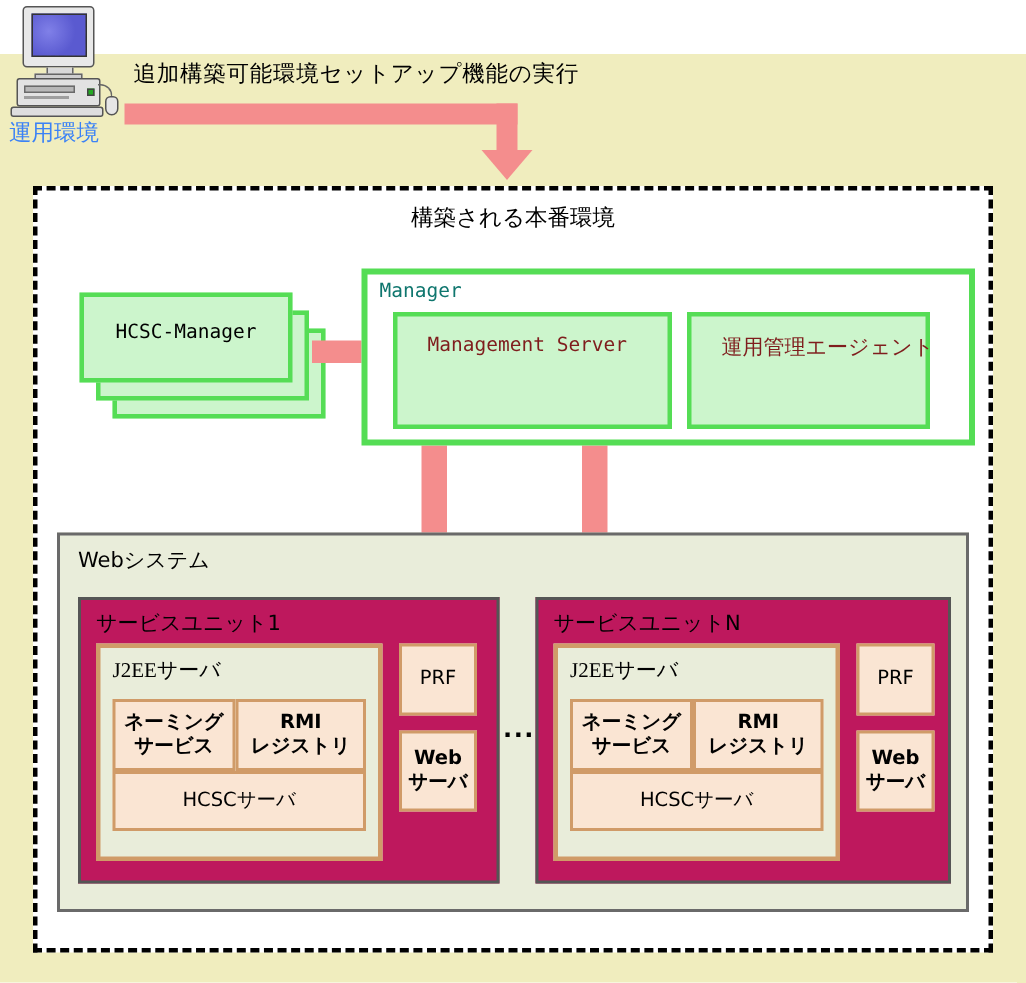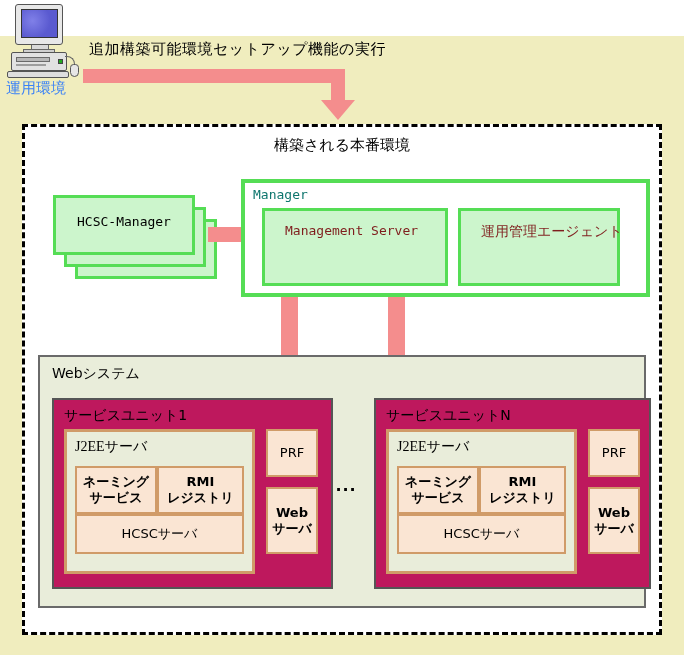--- a/index.html
+++ b/index.html
@@ -229,21 +229,21 @@
   }
   .unit-box {
     position: absolute;
     top: 388px; height: 191px;
     background: #be185d;
     border: 2px solid #555;
     box-sizing: border-box;
     margin-top: 10px;
   }
   .unit-box.u1 { left: 52px; width: 281px; }
-  .unit-box.u2 { left: 374px; width: 277px; }
+  .unit-box.u2 { left: 357px; width: 277px; }
   .unit-title {
     position: absolute; left: 10px; top: 7px;
     font-size: 14px; color: #000;
   }
   .j2ee-box {
     position: absolute;
     top: 29px; left: 10px;
     width: 191px; height: 145px;
     background: #e9edda;
     border: 3px solid #d09b68;
@@ -272,21 +272,21 @@
     background: #fae5d3;
     border: 2px solid #d09b68;
     box-sizing: border-box;
     text-align: center;
     color: #000;
     font-size: 13px;
     line-height: 16px;
     display: flex; align-items: center; justify-content: center;
   }
   .side.prf { left: 212px; top: 29px; width: 52px; height: 48px; }
-  .side.web { left: 212px; top: 87px; width: 52px; height: 67px; }
+  .side.web { left: 212px; top: 87px; width: 52px; height: 54px; }
   .ellipsis {
     position: absolute;
     left: 334px; top: 476px;
     width: 24px;
     text-align: center;
     font-size: 16px; font-weight: bold; color: #000;
     letter-spacing: 1px;
   }
   .two-line { white-space: pre-line; font-weight: bold; }
 </style>

